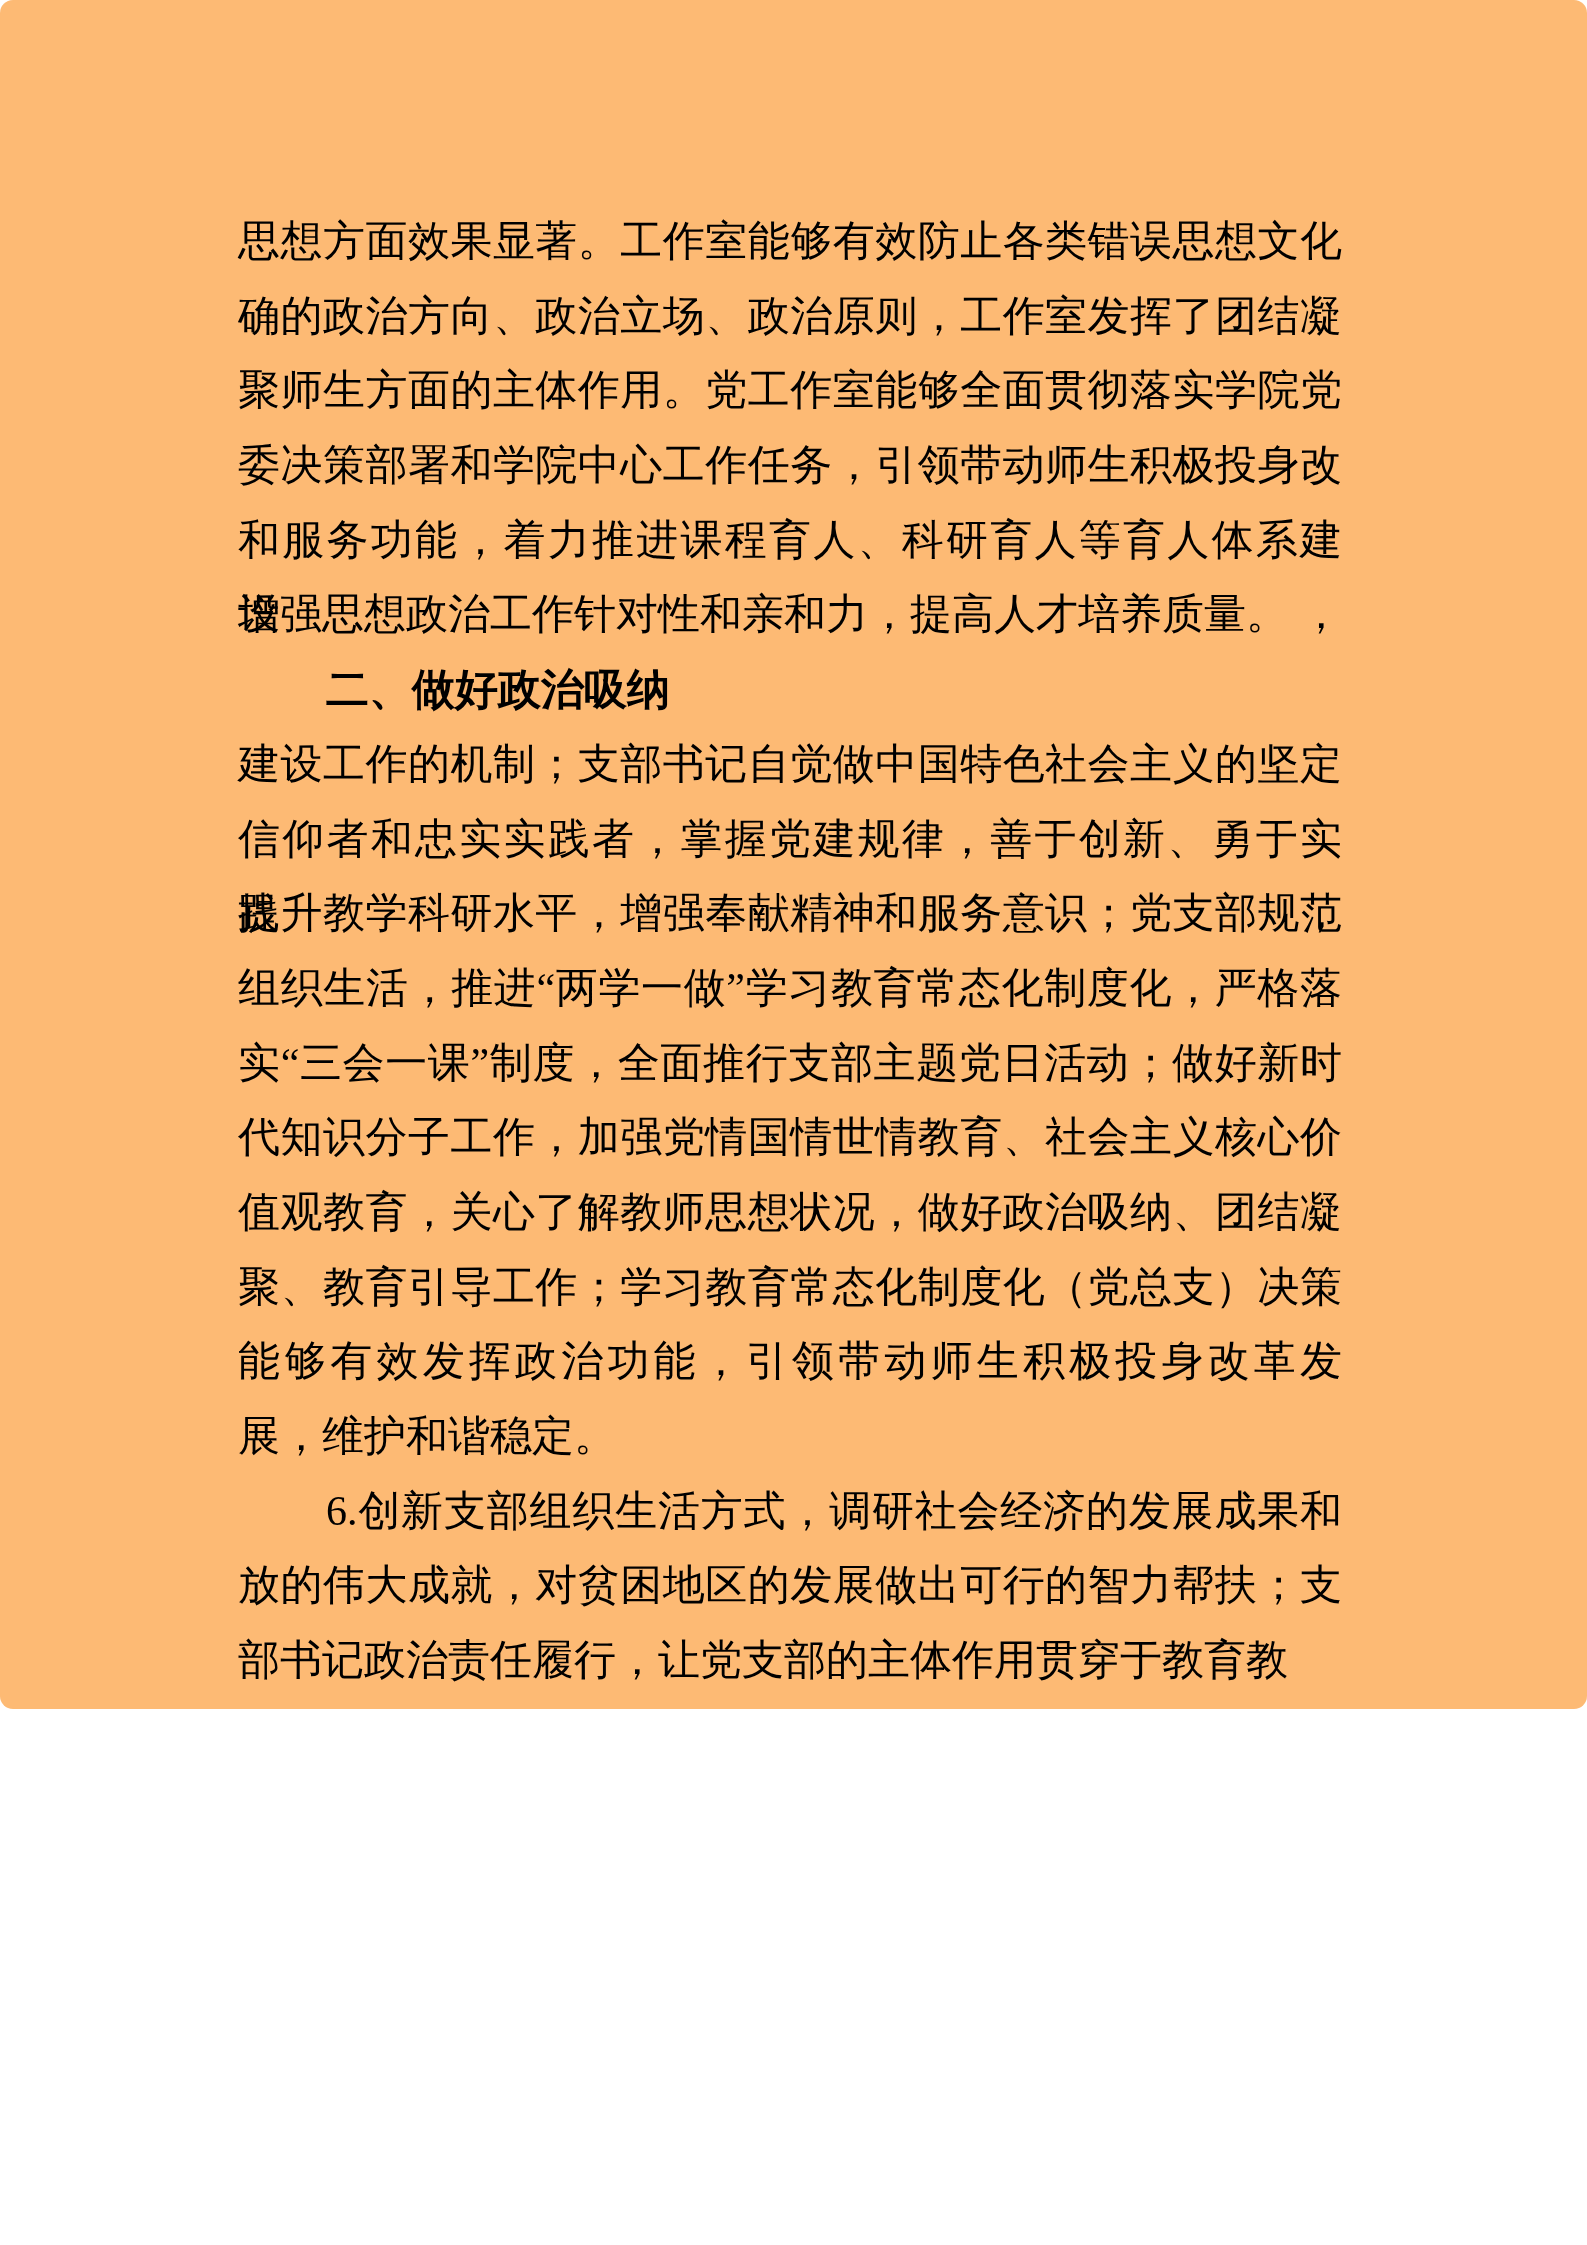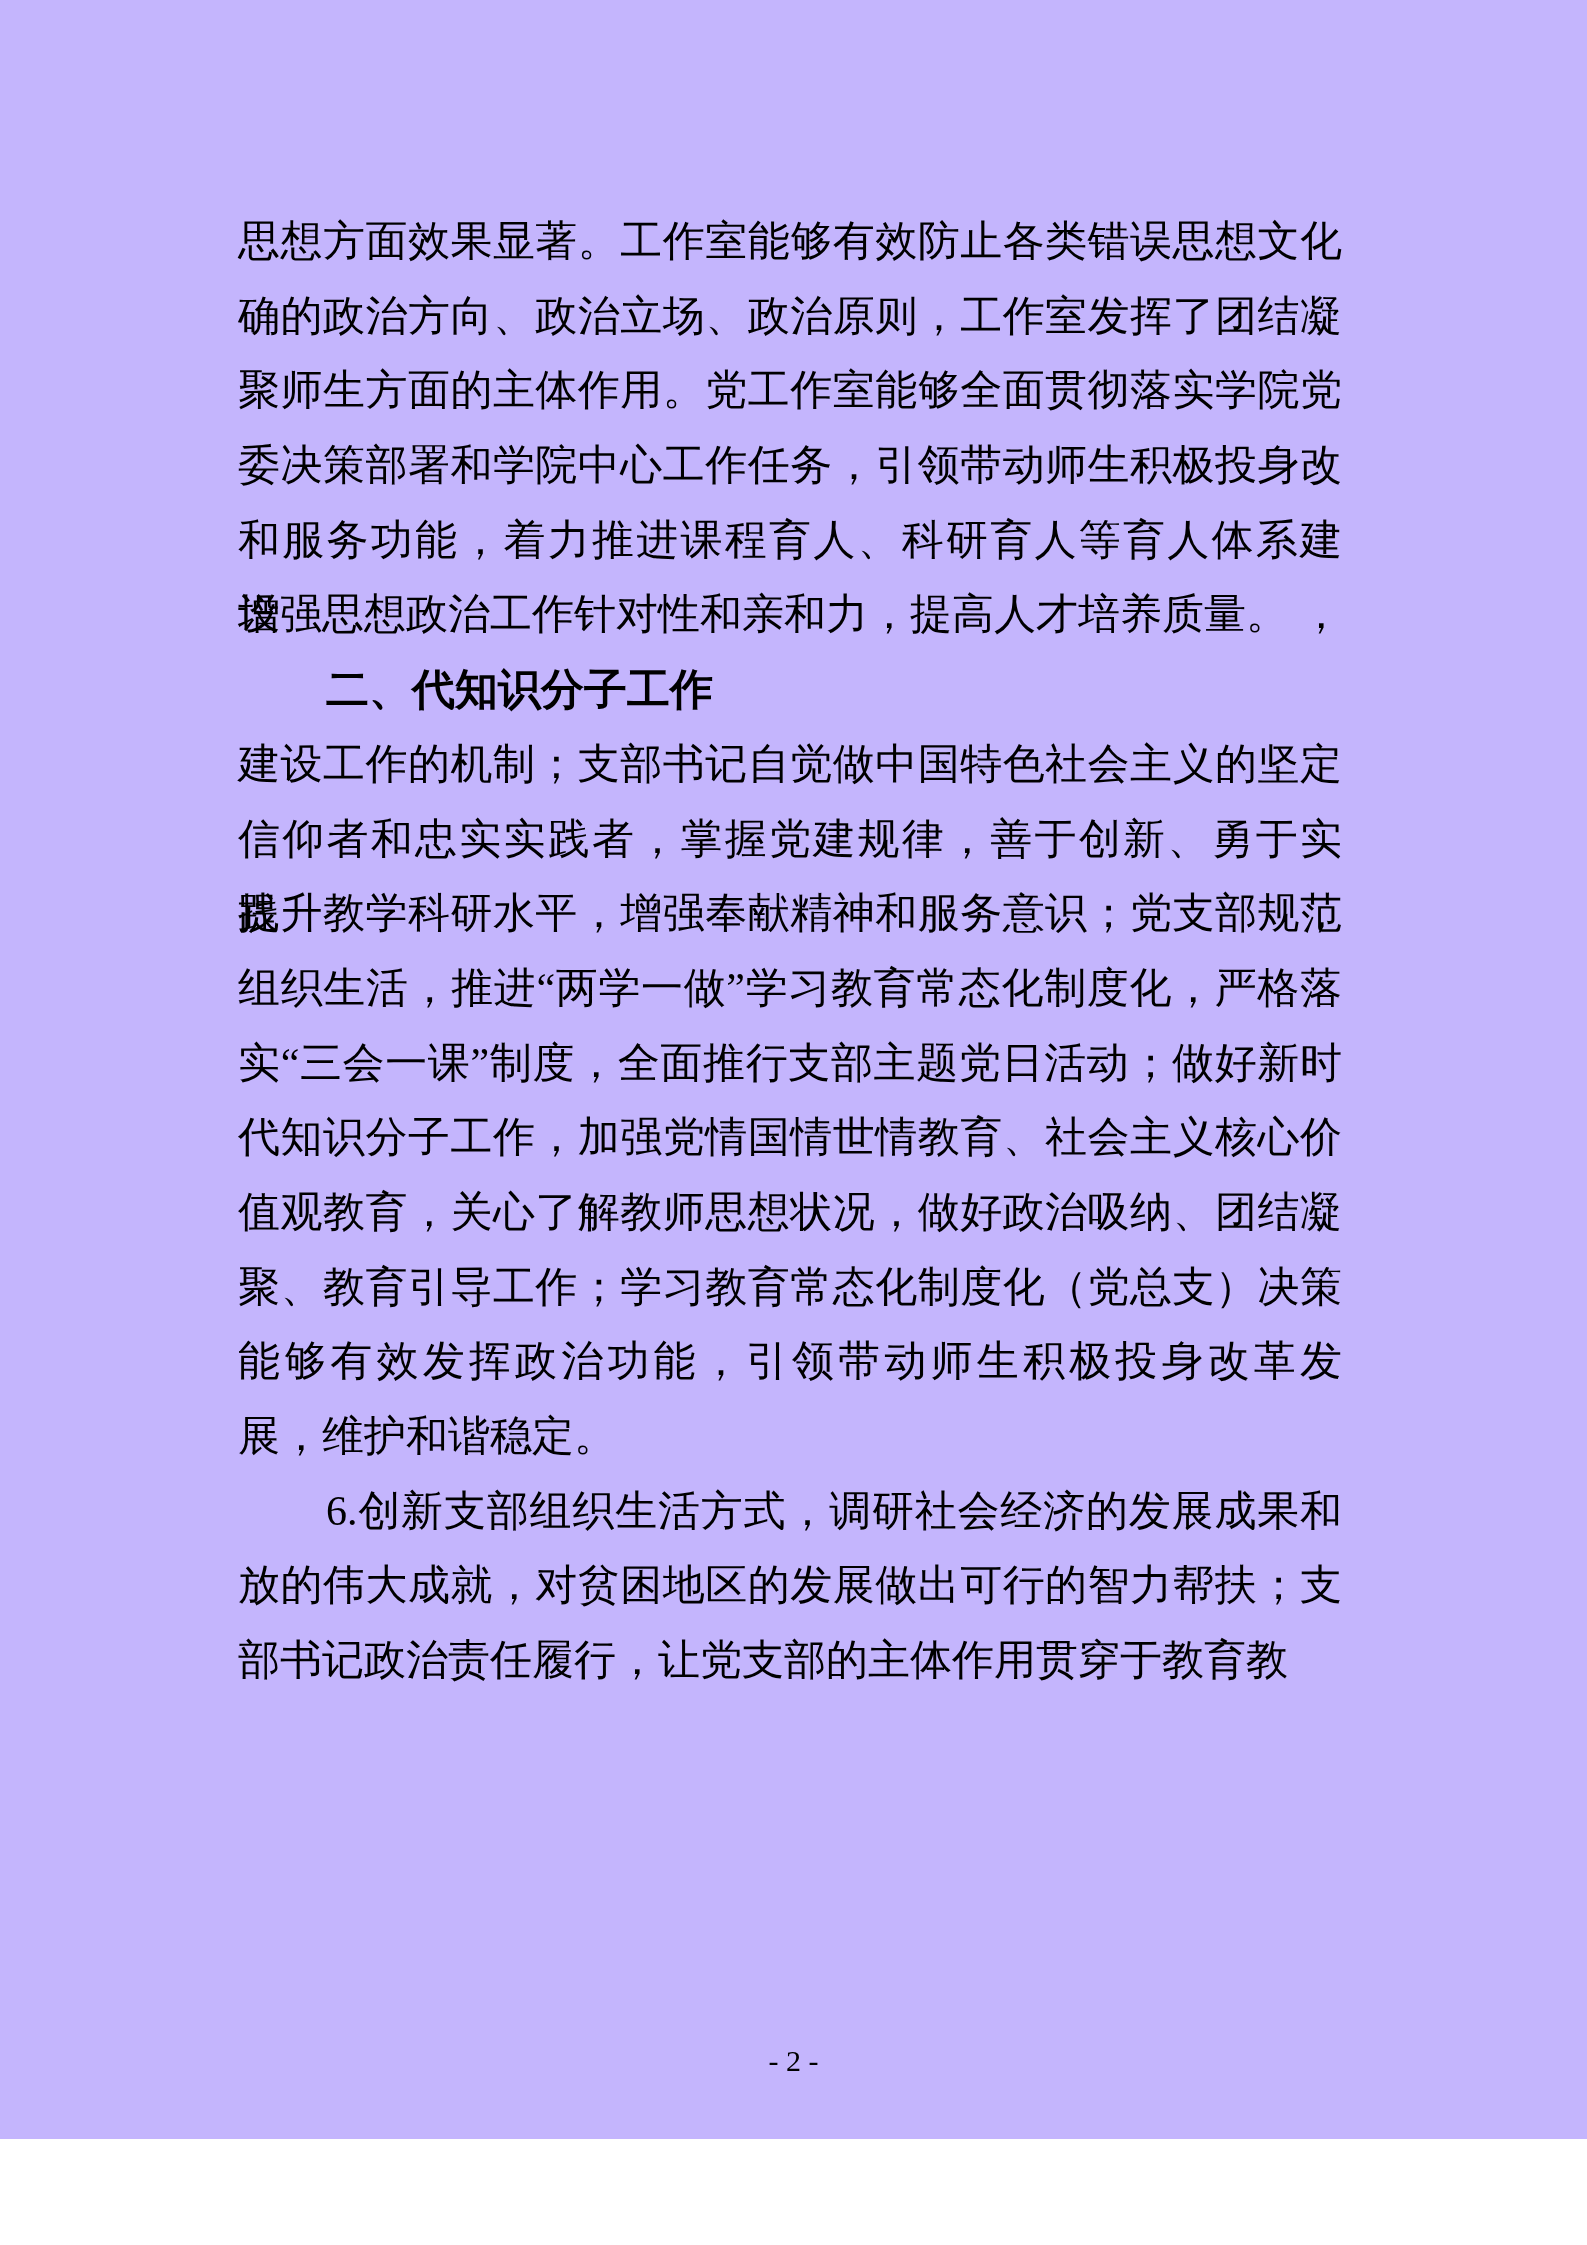--- a/index.html
+++ b/index.html
@@ -3,25 +3,26 @@
 <meta charset="utf-8">
 <style>
   html, body {
     margin: 0;
     padding: 0;
     background: #ffffff;
   }
   .page {
     position: relative;
     width: 1587px;
-    height: 2139px;
-    background: #c4b5fd;
+    height: 1709px;
+    background: #fdba74;
     overflow: hidden;
     font-family: "Liberation Serif", "DejaVu Serif", serif;
     color: #000000;
+    border-radius: 13px;
   }
   .text-block {
     position: absolute;
     left: 238px;
     top: 204px;
     width: 1104px;
   }
   .line {
     height: 74.7px;
     line-height: 74.7px;
@@ -68,21 +69,21 @@
 <div class="page">
   <div class="text-block">
 
     <div class="line justify">思想方面效果显著。工作室能够有效防止各类错误思想文化</div>
     <div class="line justify">确的政治方向、政治立场、政治原则，工作室发挥了团结凝</div>
     <div class="line justify">聚师生方面的主体作用。党工作室能够全面贯彻落实学院党</div>
     <div class="line justify">委决策部署和学院中心工作任务，引领带动师生积极投身改</div>
     <div class="line justify">和服务功能，着力推进课程育人、科研育人等育人体系建设，</div>
     <div class="line plain">增强思想政治工作针对性和亲和力，提高人才培养质量。</div>
 
-    <div class="line heading indent">二、代知识分子工作</div>
+    <div class="line heading indent">二、做好政治吸纳</div>
 
     <div class="line justify">建设工作的机制；支部书记自觉做中国特色社会主义的坚定</div>
     <div class="line justify">信仰者和忠实实践者，掌握党建规律，善于创新、勇于实践，</div>
     <div class="line justify">提升教学科研水平，增强奉献精神和服务意识；党支部规范</div>
     <div class="line justify">组织生活，推进“两学一做”学习教育常态化制度化，严格落</div>
     <div class="line justify">实“三会一课”制度，全面推行支部主题党日活动；做好新时</div>
     <div class="line justify">代知识分子工作，加强党情国情世情教育、社会主义核心价</div>
     <div class="line justify">值观教育，关心了解教师思想状况，做好政治吸纳、团结凝</div>
     <div class="line justify">聚、教育引导工作；学习教育常态化制度化（党总支）决策</div>
     <div class="line justify">能够有效发挥政治功能，引领带动师生积极投身改革发</div>

